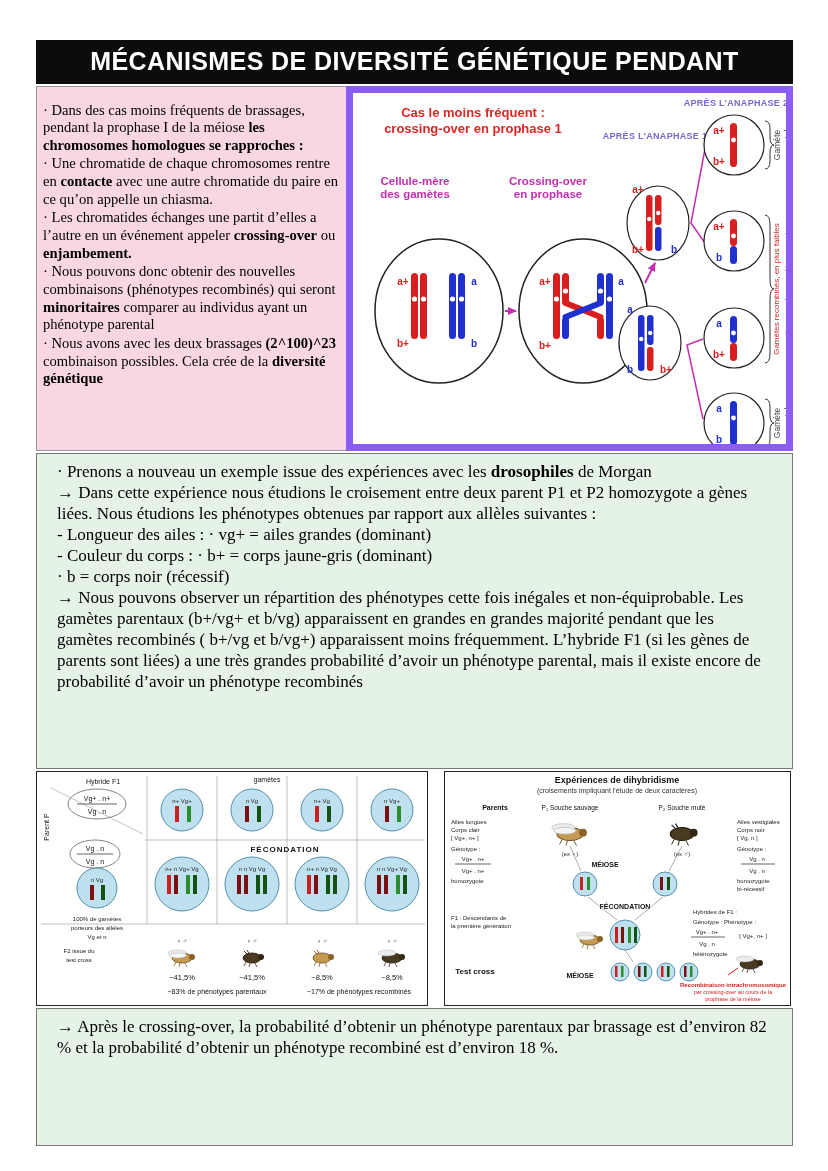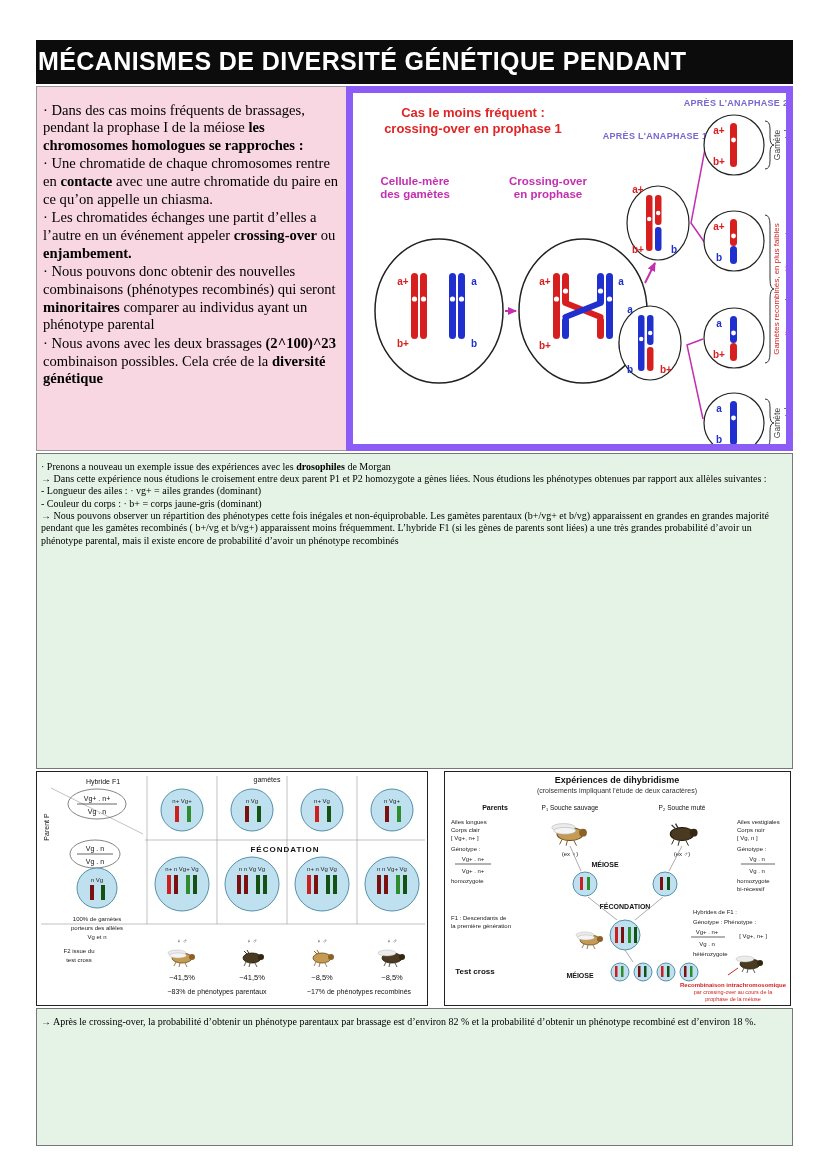--- a/index.html
+++ b/index.html
@@ -1,24 +1,24 @@
 <!DOCTYPE html>
 <html><head>
 <meta charset="utf-8">
 <style>
 *{margin:0;padding:0;box-sizing:border-box}
 body{width:828px;height:1171px;background:#fff;position:relative;font-family:"Liberation Serif",serif;color:#000}
 .sheet{position:absolute;left:36px;top:40px;width:757px}
-.banner{background:#0c0c0c;color:#fff;text-align:left;font-family:"Liberation Sans",sans-serif;font-weight:bold;font-size:25px;line-height:1.34;padding:5px 2px;letter-spacing:.4px}
+.banner{background:#0c0c0c;color:#fff;text-align:center;font-family:"Liberation Sans",sans-serif;font-weight:bold;font-size:25px;line-height:1.34;padding:5px 2px;letter-spacing:.4px}
 .row1{display:flex;margin-top:2px;height:365px}
 .pink{width:310px;background:#f8d7e2;border:1px solid #999;border-right:none;padding:15px 7px 4px 6px;font-size:14.6px;line-height:1.21;overflow:hidden}
 .pink p{margin:0 0 1px 0}
 .dpanel1{width:447px;height:365px;background:#fff;border:7px solid #8b5cf6;overflow:hidden}
 .svg1{display:block;width:445px;height:363px}
-.green{background:#e5f2e6;border:1px solid #777;padding:7px 4px;font-size:10px;line-height:1.24}
+.green{background:#e5f2e6;border:1px solid #777;padding:7px 20px;font-size:17px;line-height:1.24}
 .green1{margin-top:2px;height:316px;overflow:hidden}
 .green p{margin:0}
 .gap{margin-top:18px}
 .ind1{margin-left:142px}
 .ind2{margin-left:128px}
 .diagrams-row{display:flex;margin-top:2px;gap:16px;height:235px}
 .dpanel2{width:392px;border:1px solid #222;background:#fff;overflow:hidden}
 .dpanel3{width:347px;border:1px solid #222;background:#fff;overflow:hidden}
 .svg2{display:block;width:390px;height:233px}
 .svg3{display:block;width:345px;height:233px}
@@ -205,20 +205,21 @@
         <text transform="rotate(-90 438 330)" x="438" y="330" class="t-sd">parental</text>
       </svg>
     </div>
   </div>
 
   <section class="green green1">
     <p><span>· Prenons a nouveau un exemple issue des expériences avec les </span><b>drosophiles</b><span> de Morgan</span></p>
     <p class="gap"><span>→ Dans cette expérience nous étudions le croisement entre deux parent P1 et P2 homozygote a gènes liées. Nous étudions les phénotypes obtenues par rapport aux allèles suivantes :</span></p>
     <p><span>- Longueur des ailes : · vg+ = ailes grandes (dominant)</span></p>
     <p><span>- Couleur du corps : · b+ = corps jaune-gris (dominant)</span></p>
+    <p class="ind2"><span>· b = corps noir (récessif)</span></p>
     <p class="gap"><span>→ Nous pouvons observer un répartition des phénotypes cette fois inégales et non-équiprobable. Les gamètes parentaux (b+/vg+ et b/vg) apparaissent en grandes en grandes majorité pendant que les gamètes recombinés ( b+/vg et b/vg+) apparaissent moins fréquemment. L’hybride F1 (si les gènes de parents sont liées) a une très grandes probabilité d’avoir un phénotype parental, mais il existe encore de probabilité d’avoir un phénotype recombinés</span></p>
   </section>
 
   <div class="diagrams-row">
 
     <div class="dpanel2">
       <svg class="svg2" viewBox="0 0 390 233">
         <defs>
           <g id="flyA">
             <ellipse cx="0" cy="0" rx="10" ry="5" fill="#c59a52" stroke="#6b4a16" stroke-width="0.8"></ellipse>

